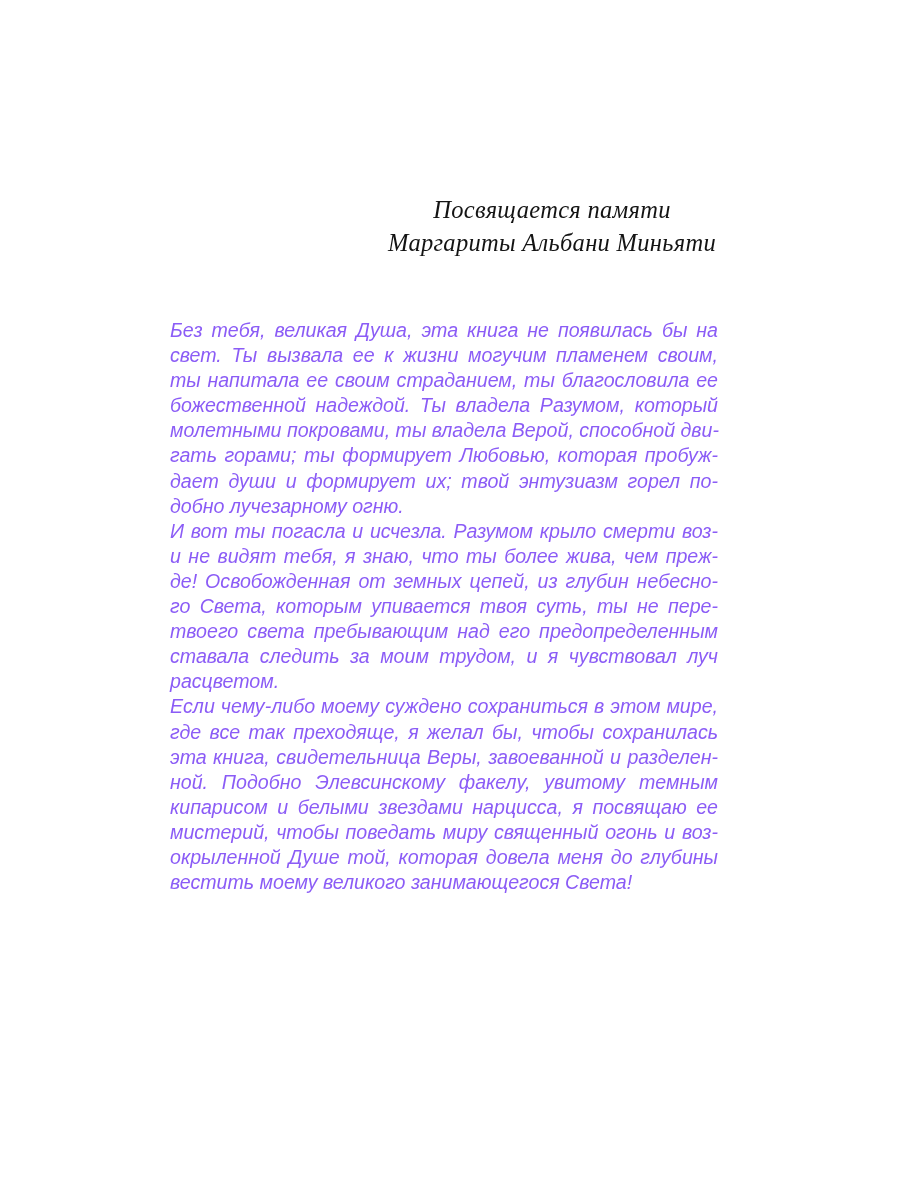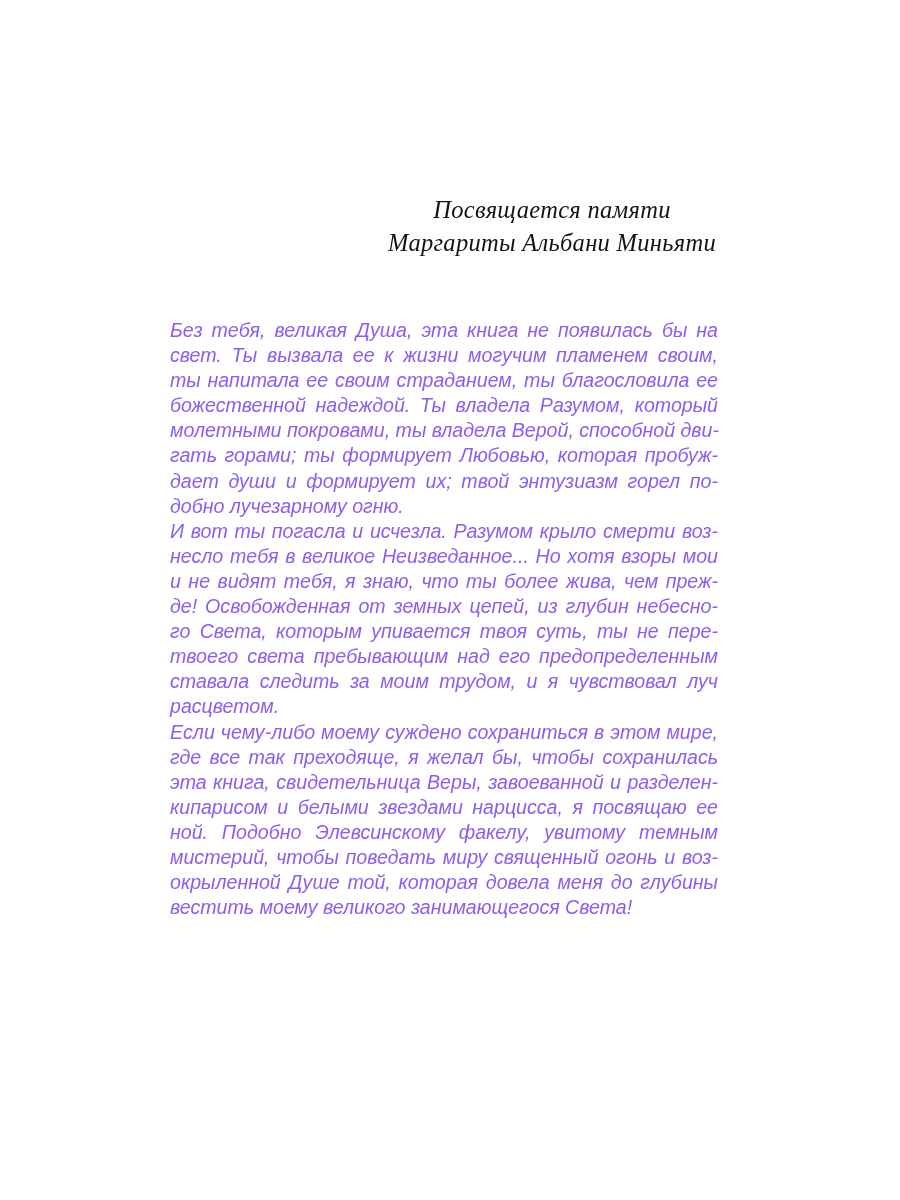--- a/index.html
+++ b/index.html
@@ -78,34 +78,33 @@
       <span class="line">ты напитала ее своим страданием, ты благословила ее</span>
       <span class="line">божественной надеждой. Ты владела Разумом, который</span>
       <span class="line">молетными покровами, ты владела Верой, способной дви-</span>
       <span class="line">гать горами; ты формирует Любовью, которая пробуж-</span>
       <span class="line">дает души и формирует их; твой энтузиазм горел по-</span>
       <span class="line last">добно лучезарному огню.</span>
     </div>
 
     <div>
       <span class="line">И вот ты погасла и исчезла. Разумом крыло смерти воз-</span>
-      <span class="line">несло тебя в великое Неизведанное... Но хотя взоры мои</span>
       <span class="line">и не видят тебя, я знаю, что ты более жива, чем преж-</span>
       <span class="line">де! Освобожденная от земных цепей, из глубин небесно-</span>
       <span class="line">го Света, которым упивается твоя суть, ты не пере-</span>
       <span class="line">твоего света пребывающим над его предопределенным</span>
       <span class="line">ставала следить за моим трудом, и я чувствовал луч</span>
       <span class="line last">расцветом.</span>
     </div>
 
     <div>
       <span class="line">Если чему-либо моему суждено сохраниться в этом мире,</span>
       <span class="line">где все так преходяще, я желал бы, чтобы сохранилась</span>
       <span class="line">эта книга, свидетельница Веры, завоеванной и разделен-</span>
+      <span class="line">ной. Подобно Элевсинскому факелу, увитому темным</span>
       <span class="line">кипарисом и белыми звездами нарцисса, я посвящаю ее</span>
-      <span class="line">ной. Подобно Элевсинскому факелу, увитому темным</span>
       <span class="line">мистерий, чтобы поведать миру священный огонь и воз-</span>
       <span class="line">окрыленной Душе той, которая довела меня до глубины</span>
       <span class="line last">вестить моему великого занимающегося Света!</span>
     </div>
   </div>
 
 </div>
 
 </body></html>

